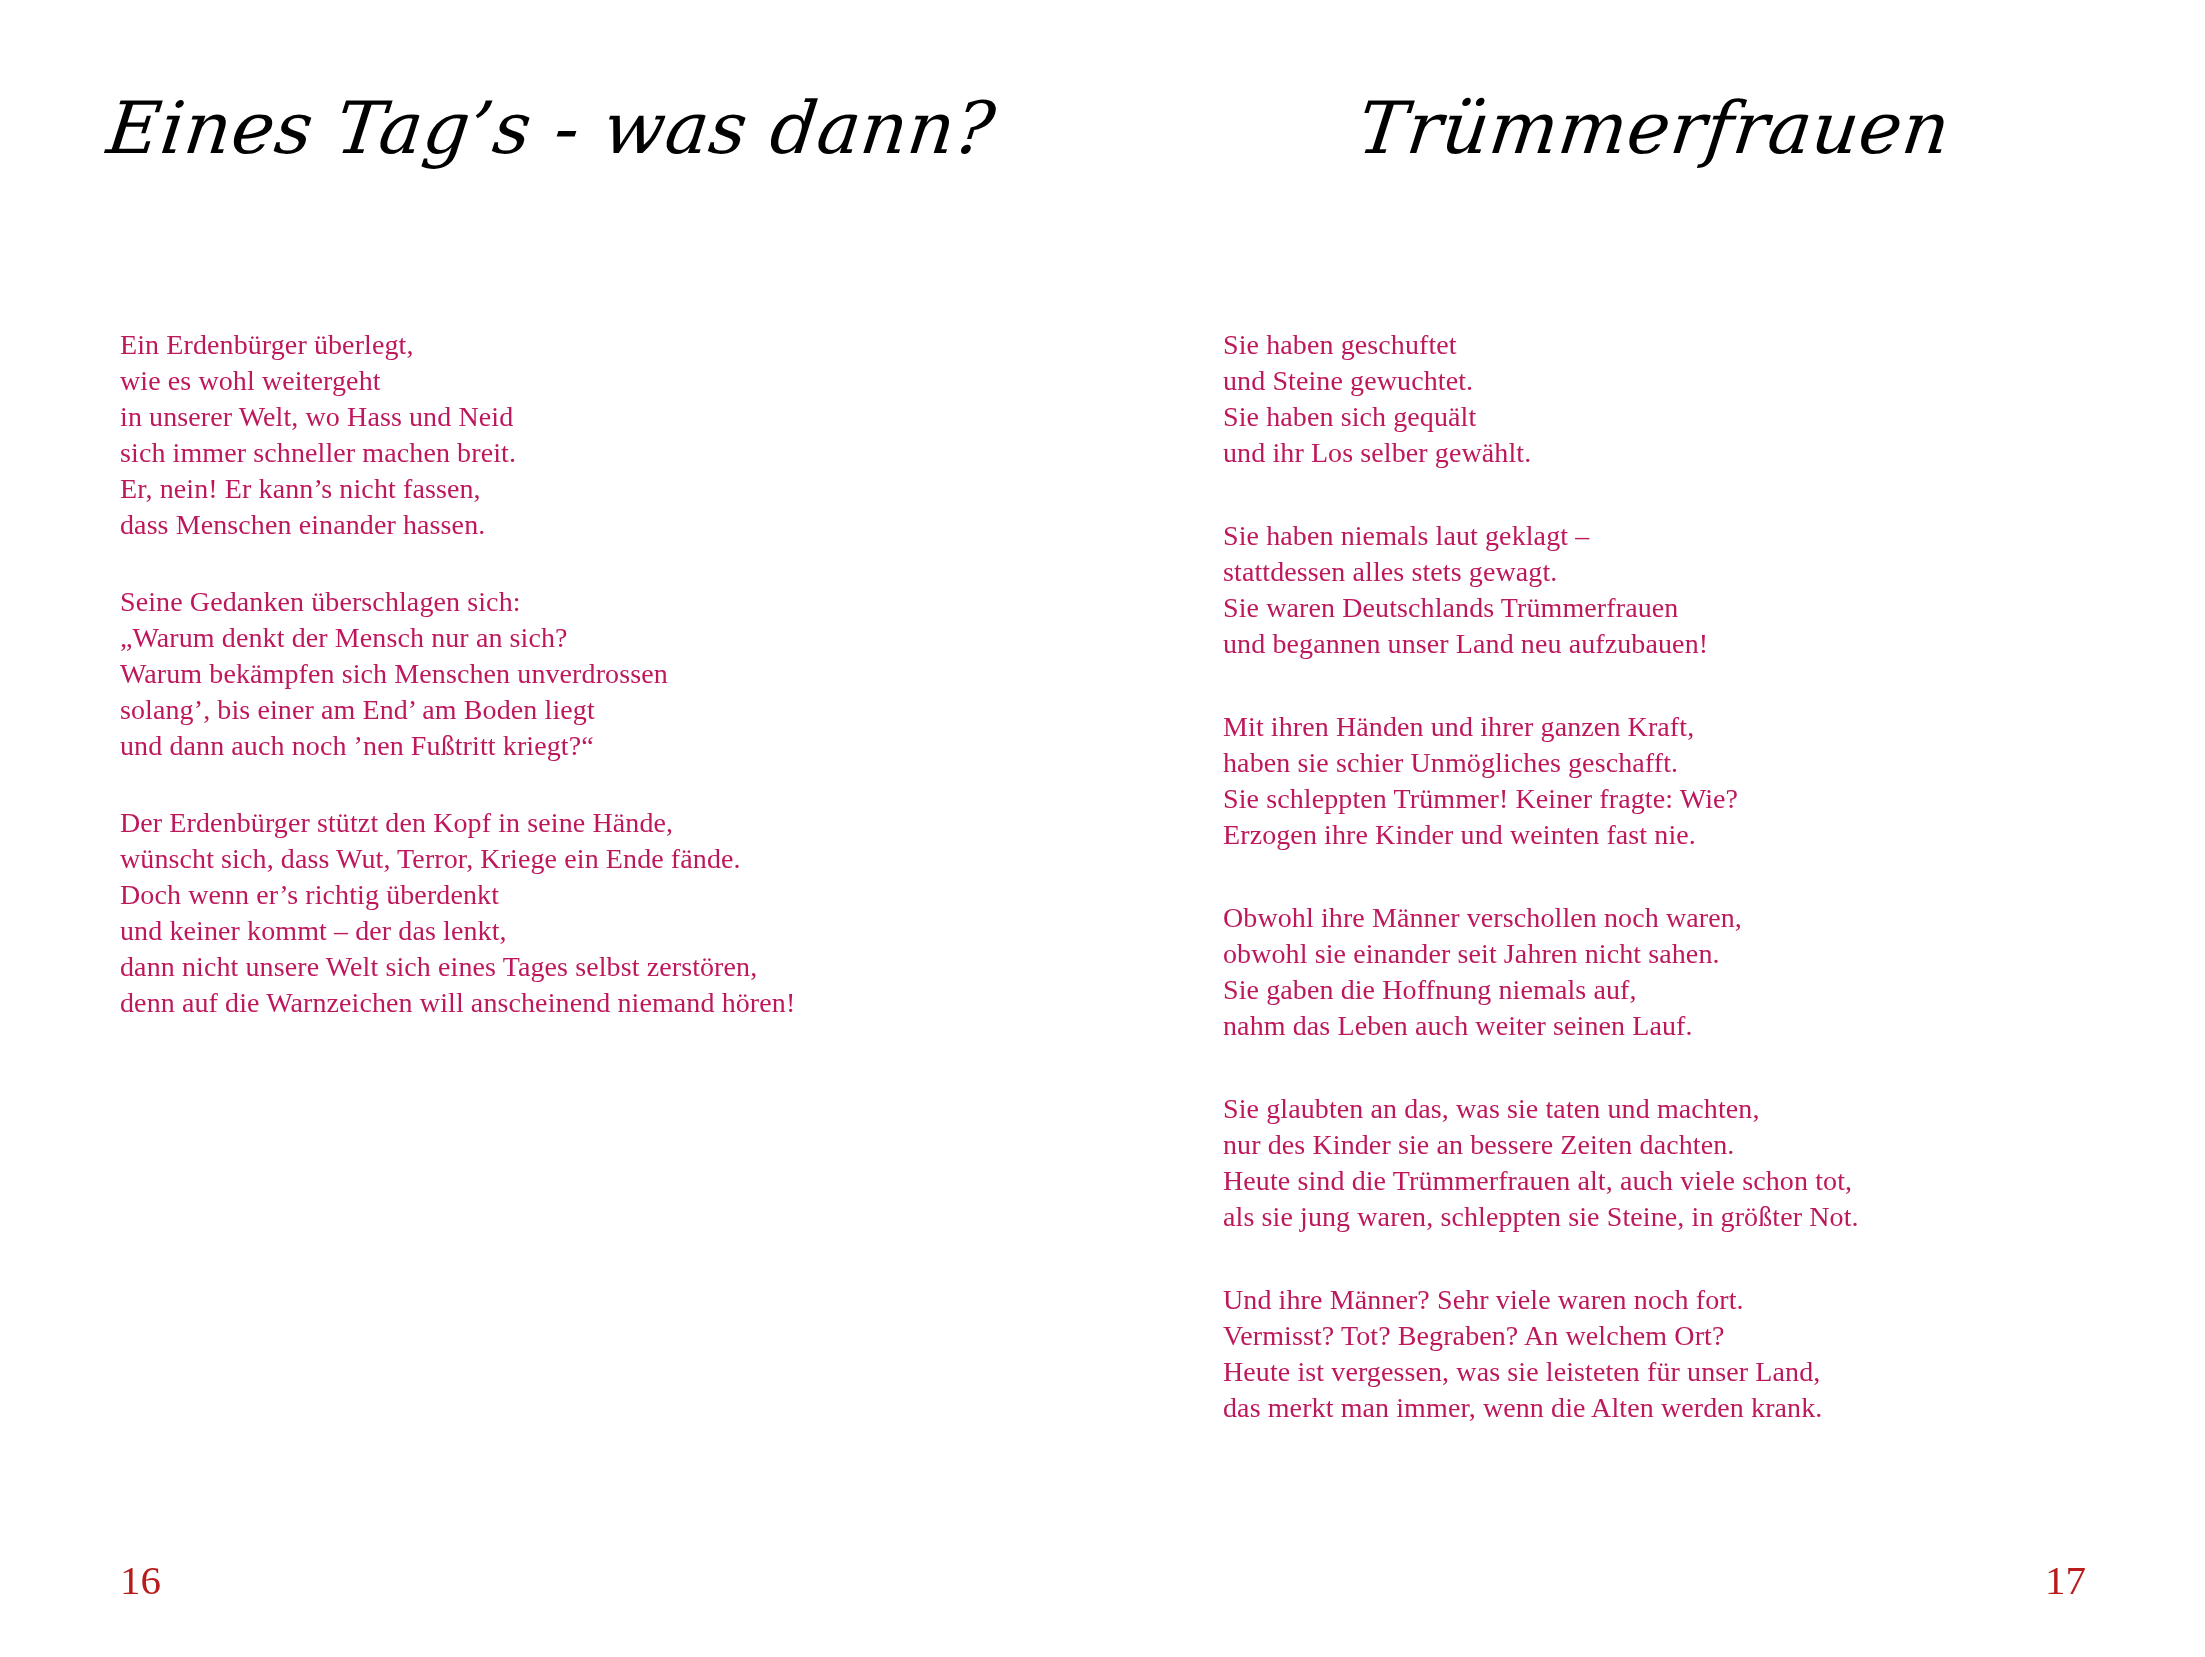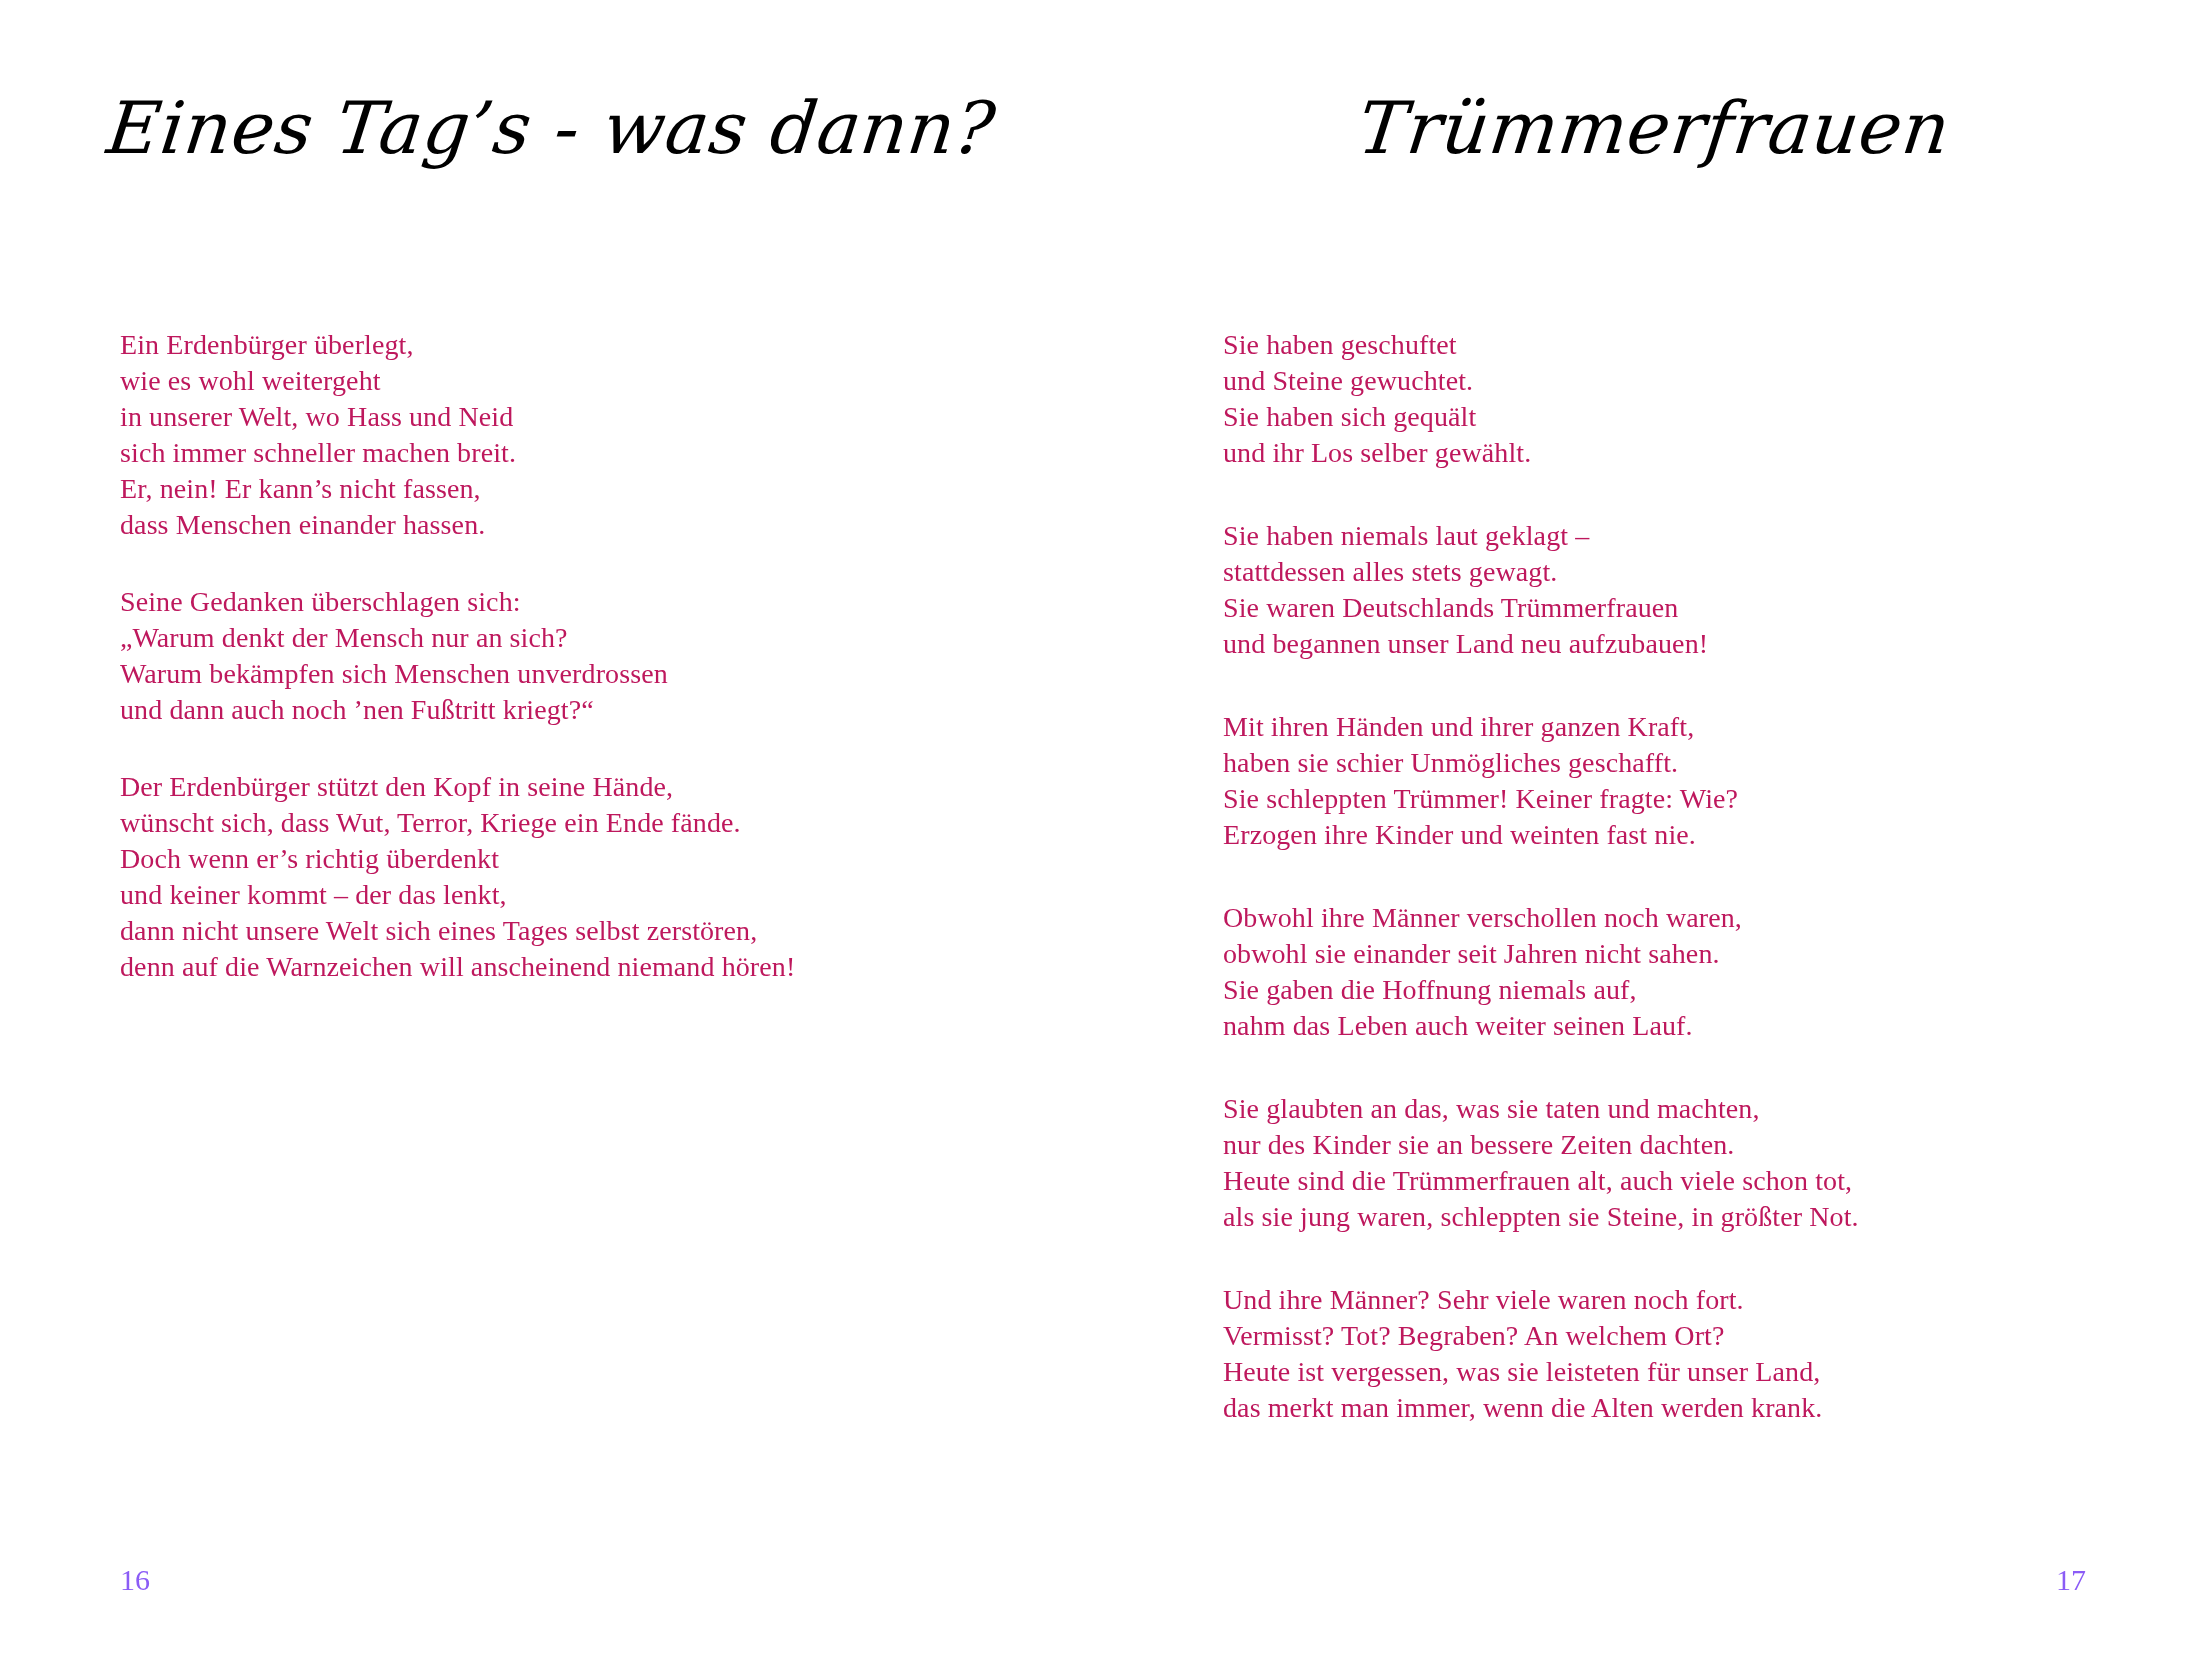--- a/index.html
+++ b/index.html
@@ -52,23 +52,23 @@
     line-height: 36px;
     letter-spacing: 0.1px;
   }
   .page-left  .stanza { margin-bottom: 41px; }
   .page-right .stanza { margin-bottom: 47px; }
   .poem-line { white-space: nowrap; }
 
   .page-number {
     position: absolute;
     top: 1562px;
-    font-size: 30px;
+    font-size: 41px;
     line-height: 36px;
-    color: #8b5cf6;
+    color: #b91c1c;
   }
   .page-left  .page-number { left: 120px; }
   .page-right .page-number { right: 120px; text-align: center; }
 </style>
 </head>
 <body>
 
 <div class="page page-left">
   <div class="poem-title">Eines Tag’s - was dann?</div>
 
@@ -78,20 +78,21 @@
       <div class="poem-line">wie es wohl weitergeht</div>
       <div class="poem-line">in unserer Welt, wo Hass und Neid</div>
       <div class="poem-line">sich immer schneller machen breit.</div>
       <div class="poem-line">Er, nein! Er kann’s nicht fassen,</div>
       <div class="poem-line">dass Menschen einander hassen.</div>
     </div>
     <div class="stanza">
       <div class="poem-line">Seine Gedanken überschlagen sich:</div>
       <div class="poem-line">„Warum denkt der Mensch nur an sich?</div>
       <div class="poem-line">Warum bekämpfen sich Menschen unverdrossen</div>
+      <div class="poem-line">solang’, bis einer am End’ am Boden liegt</div>
       <div class="poem-line">und dann auch noch ’nen Fußtritt kriegt?“</div>
     </div>
     <div class="stanza">
       <div class="poem-line">Der Erdenbürger stützt den Kopf in seine Hände,</div>
       <div class="poem-line">wünscht sich, dass Wut, Terror, Kriege ein Ende fände.</div>
       <div class="poem-line">Doch wenn er’s richtig überdenkt</div>
       <div class="poem-line">und keiner kommt – der das lenkt,</div>
       <div class="poem-line">dann nicht unsere Welt sich eines Tages selbst zerstören,</div>
       <div class="poem-line">denn auf die Warnzeichen will anscheinend niemand hören!</div>
     </div>

